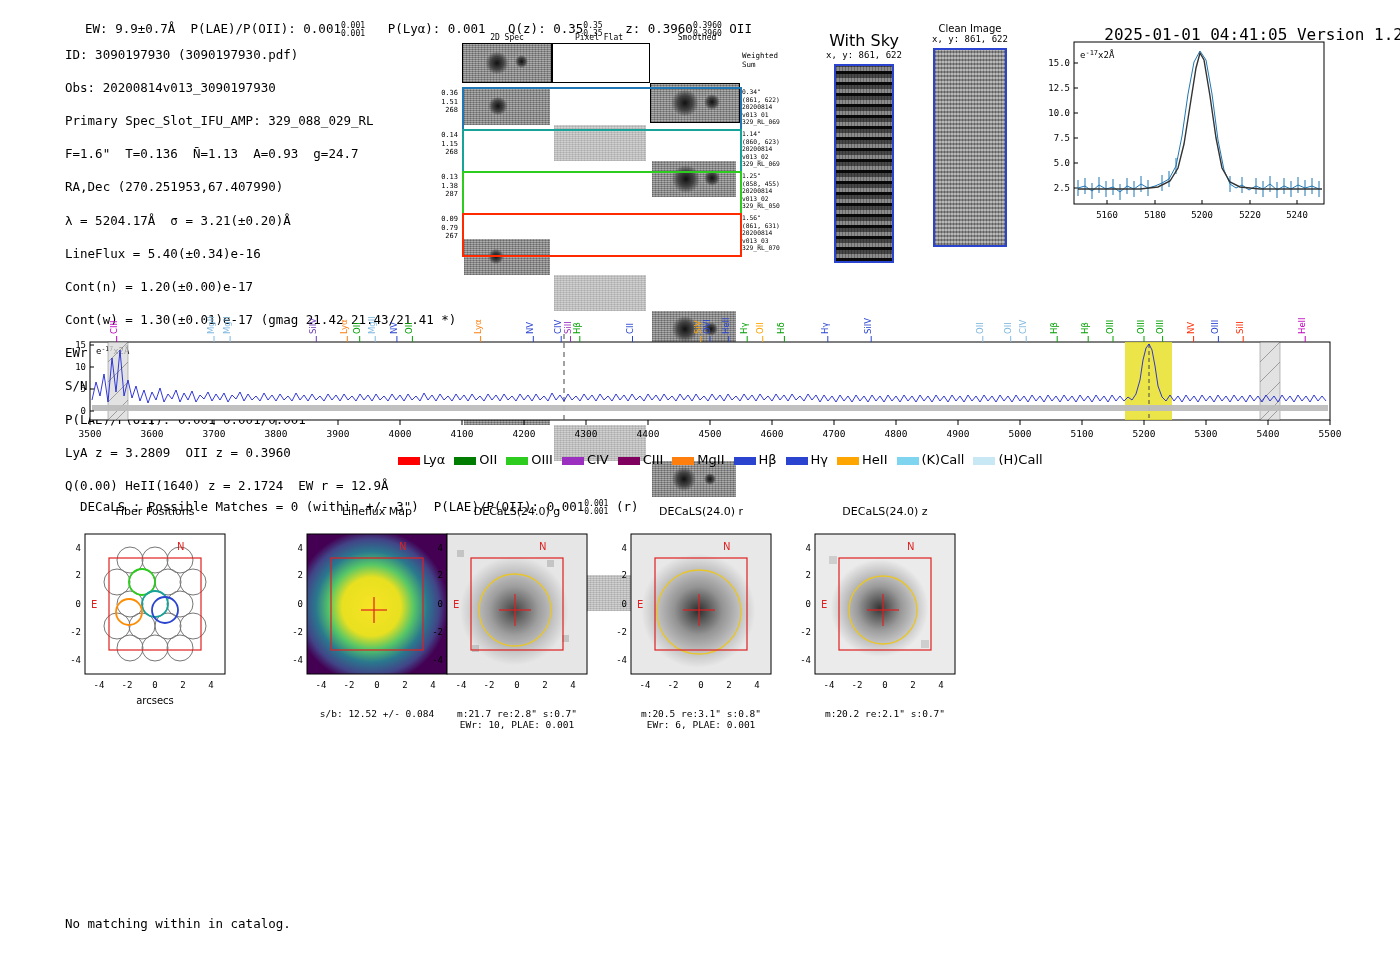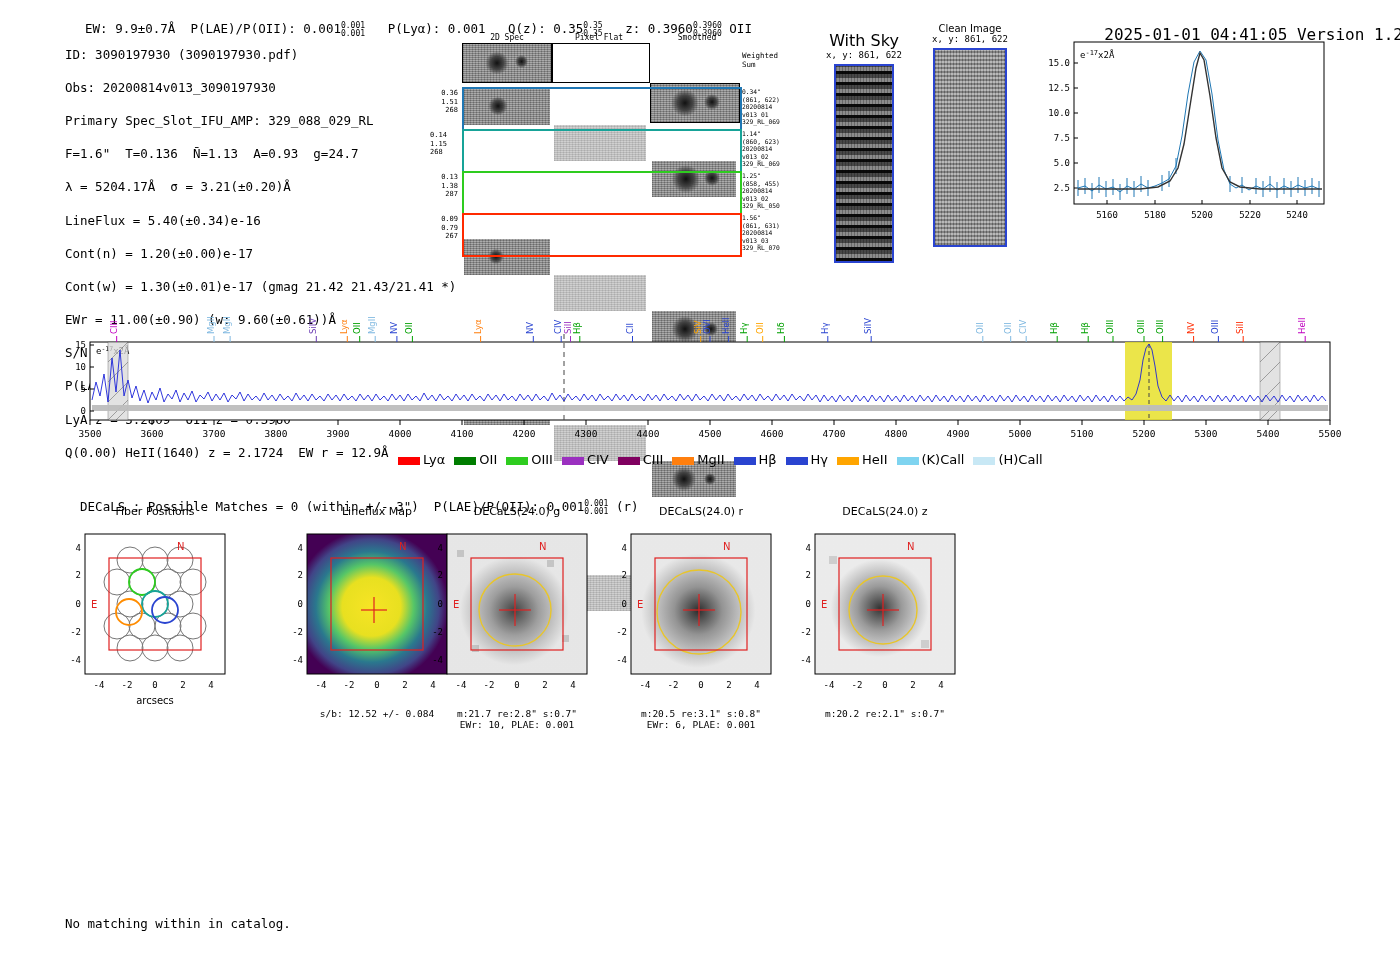--- a/index.html
+++ b/index.html
@@ -50,20 +50,21 @@
 
 <div class="abs mono" id="header-right">
   <span>2025-01-01 04:41:05</span><span> </span><span>Version 1.22.3</span>
 </div>
 
 <div class="abs mono" id="info-block">
 <div>ID: 3090197930 (3090197930.pdf)</div>
 <div>Obs: 20200814v013_3090197930</div>
 <div>Primary Spec_Slot_IFU_AMP: 329_088_029_RL</div>
 <div>F=1.6"  T=0.136  N̄=1.13  A=0.93  g=24.7</div>
+<div>RA,Dec (270.251953,67.407990)</div>
 <div>λ = 5204.17Å  σ = 3.21(±0.20)Å</div>
 <div>LineFlux = 5.40(±0.34)e-16</div>
 <div>Cont(n) = 1.20(±0.00)e-17</div>
 <div>Cont(w) = 1.30(±0.01)e-17 (gmag 21.42 21.43/21.41 *)</div>
 <div>EWr = 11.00(±0.90) (w: 9.60(±0.61))Å</div>
 <div>S/N = 20.9(±1.3)   χ² = 0.9(±0.0)</div>
 <div>P(LAE)/P(OII): 0.001 0.001/0.001</div>
 <div>LyA z = 3.2809  OII z = 0.3960</div>
 <div>Q(0.00) HeII(1640) z = 2.1724  EW r = 12.9Å</div>
 </div>
@@ -112,21 +113,21 @@
 
     <div class="abs" style="left:0px;top:42px;width:276px;height:40px;border:2px solid #17a398;"></div>
     <div class="abs imgbox noise" style="left:2px;top:44px;width:86px;height:36px;">
       <div class="blob" style="left:24px;top:10px;width:16px;height:15px;"></div>
     </div>
     <div class="abs imgbox noise" style="left:92px;top:44px;width:92px;height:36px;opacity:.55;"></div>
     <div class="abs imgbox noise" style="left:190px;top:44px;width:84px;height:36px;">
       <div class="blob" style="left:20px;top:5px;width:26px;height:26px;"></div>
       <div class="blob" style="left:52px;top:11px;width:14px;height:14px;"></div>
     </div>
-    <div class="abs" style="left:-32px;top:44px;font-size:7px;line-height:8.6px;width:28px;">
+    <div class="abs" style="left:-32px;top:44px;font-size:7px;line-height:8.6px;text-align:right;width:28px;">
       <div>0.14</div>
       <div>1.15</div>
       <div>268</div>
     </div>
     <div class="abs" style="left:280px;top:43px;font-size:6.3px;line-height:7.6px;">
       <div>1.14"</div>
       <div>(860, 623)</div>
       <div>20200814</div>
       <div>v013_02</div>
       <div>329_RL_069</div>

